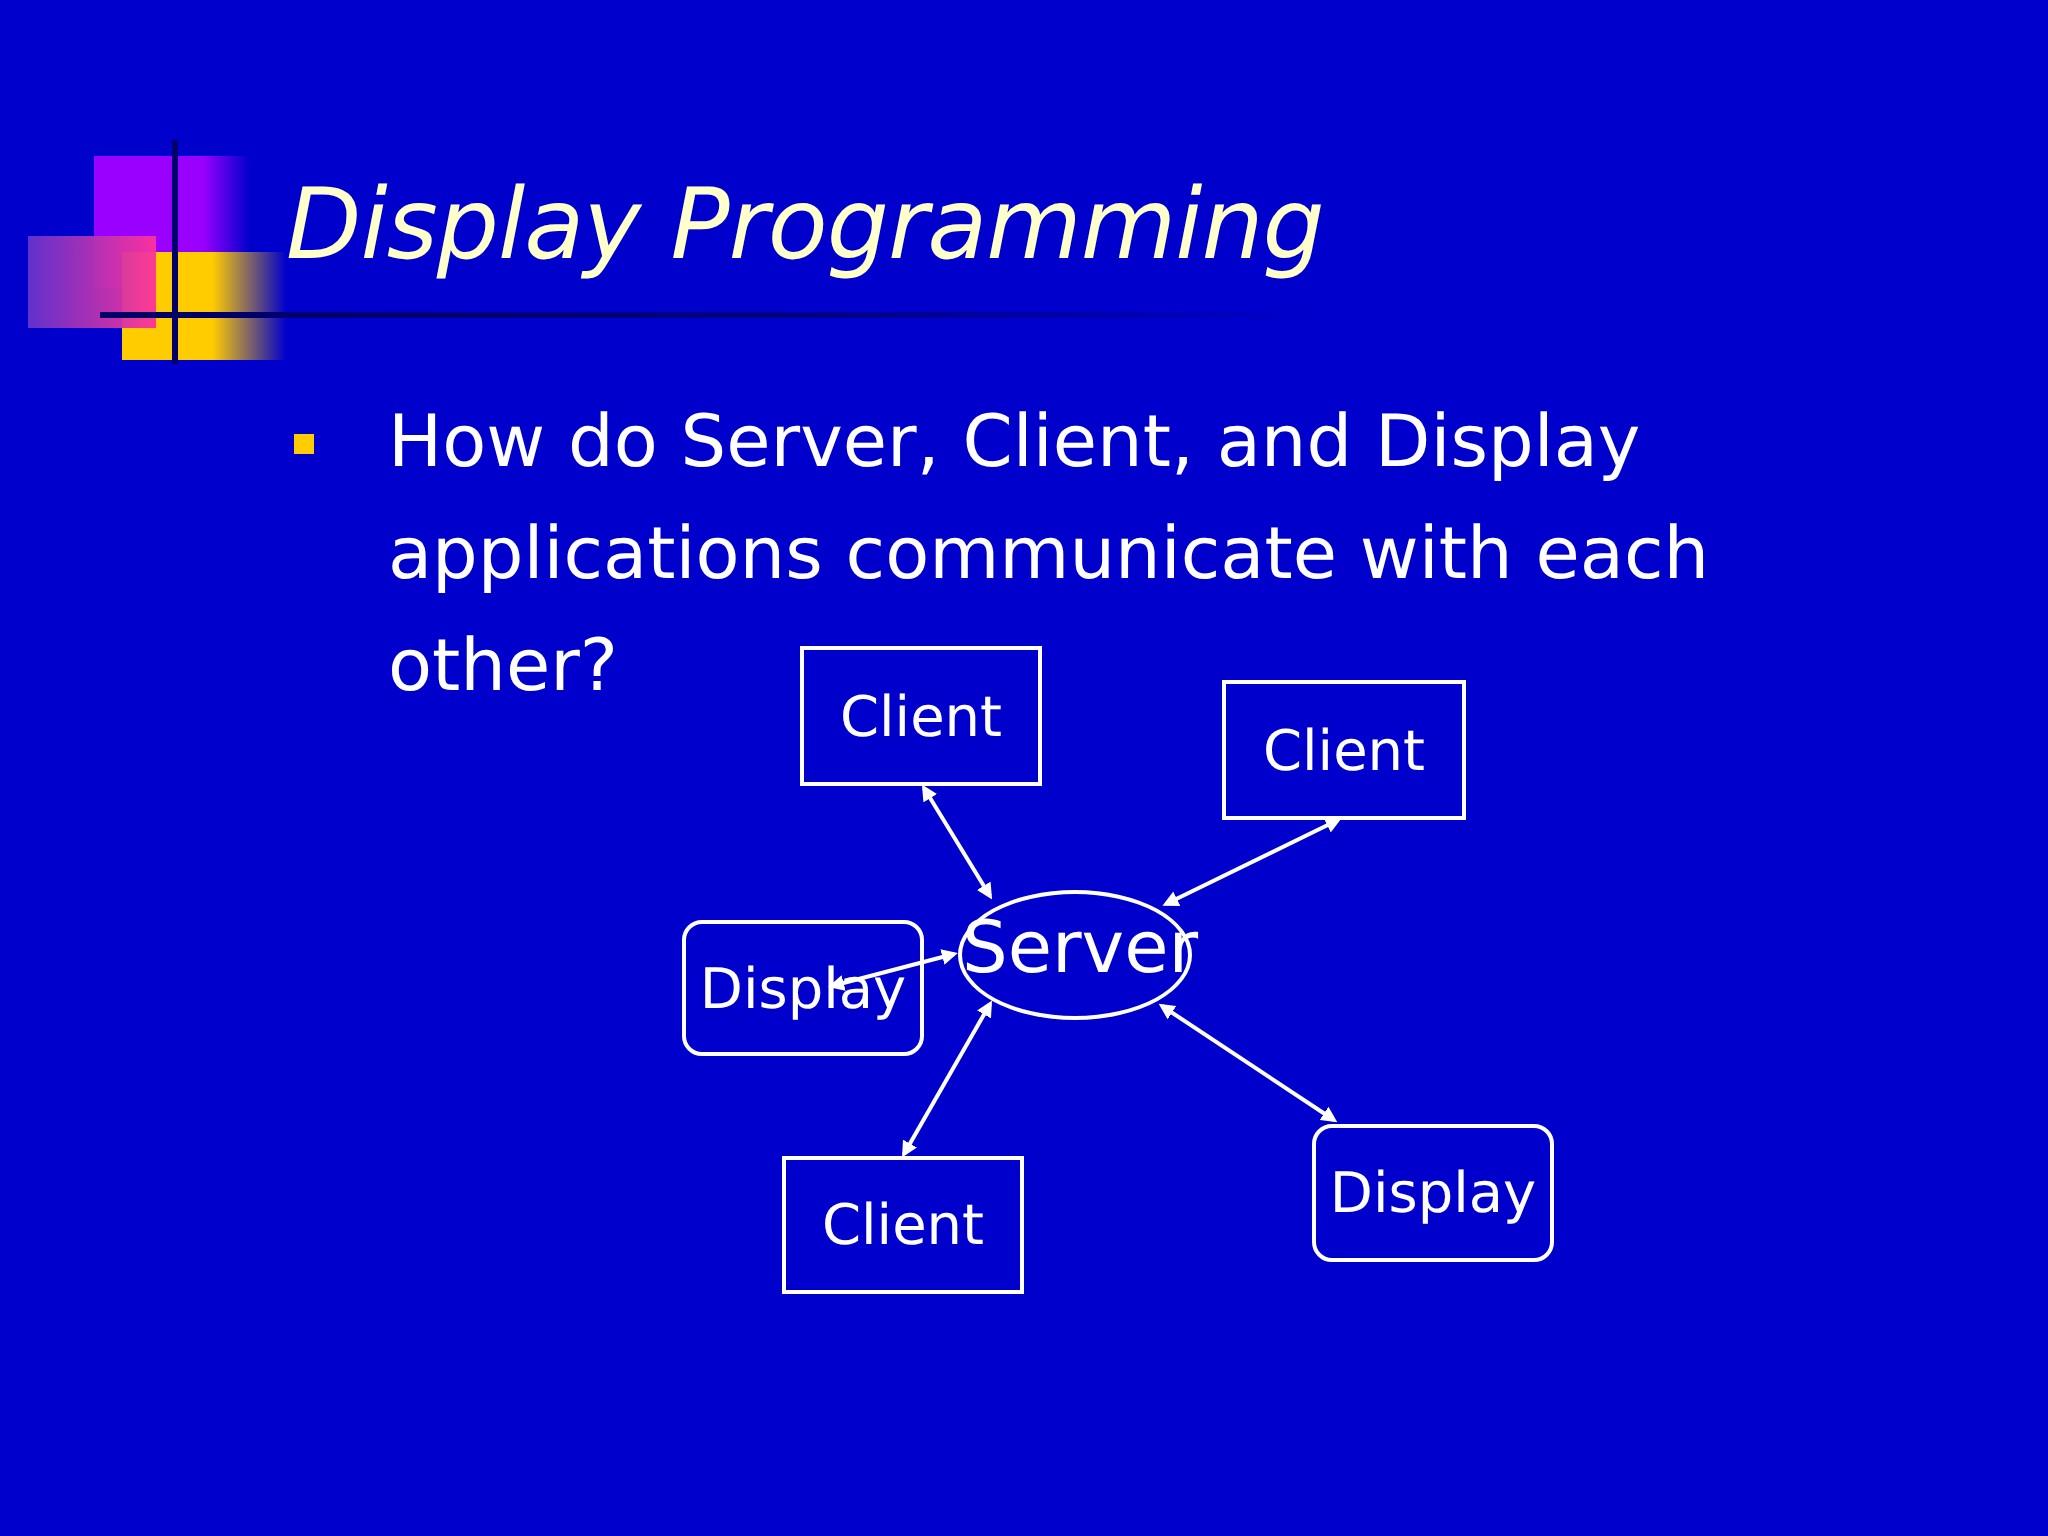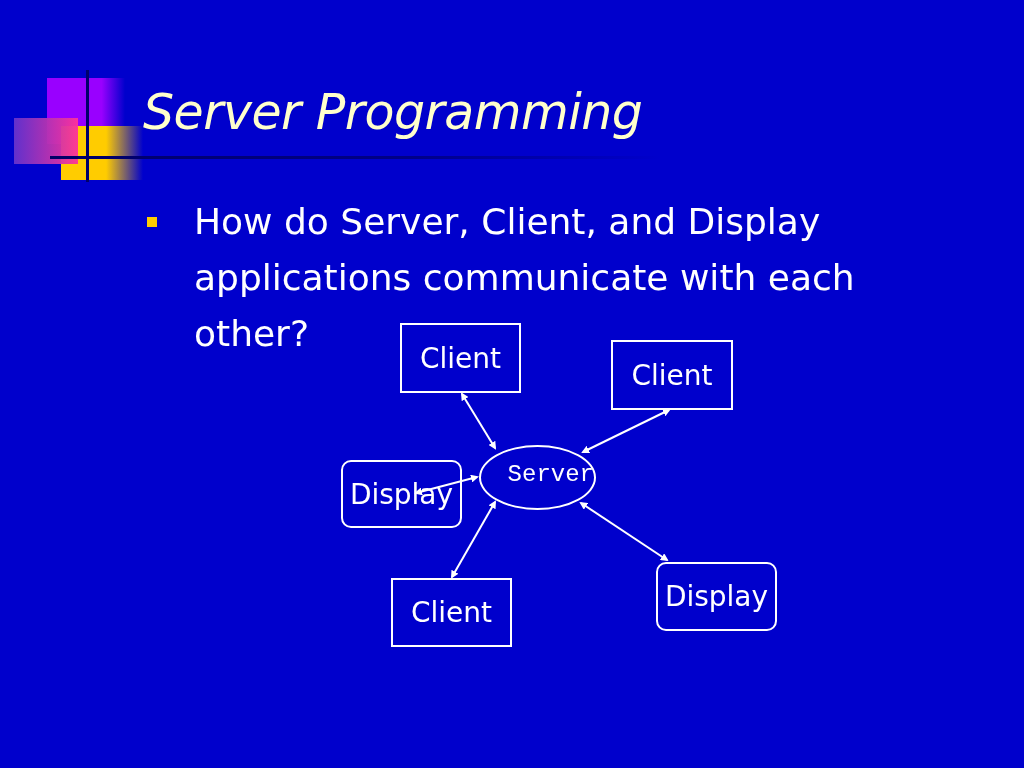--- a/index.html
+++ b/index.html
@@ -38,35 +38,35 @@
 
   .node {
     position:absolute; border:2px solid #ffffff; color:#fff;
     display:flex; align-items:center; justify-content:center;
     font-size:28px; box-sizing:border-box;
   }
   .node.rounded { border-radius:10px;margin-left:48px; }
   .server {
     position:absolute; left:479px; top:445px; width:117px; height:65px;
     border:2px solid #fff; border-radius:50%; box-sizing:border-box;
-    display:flex; align-items:center; justify-content:flex-end;
-    font-size:24px; padding-bottom:6px;font-family:Liberation Mono, monospace;
+    display:flex; align-items:center; justify-content:flex-start;
+    font-size:36px; padding-bottom:6px;
   }
   svg.arrows { position:absolute; left:0; top:0; }
 </style>
 </head>
 <body>
 
 <div class="deco sq-purple"></div>
 <div class="deco sq-yellow"></div>
 <div class="deco sq-pink"></div>
 <div class="deco vline"></div>
 <div class="deco hline"></div>
 
-<div class="title">Server Programming</div>
+<div class="title">Display Programming</div>
 
 <div class="bullet-mark"></div>
 <div class="body-text">How do Server, Client, and Display applications communicate with each other?</div>
 
 <svg class="arrows" width="1024" height="768">
   <defs>
     <marker id="ah" markerWidth="8" markerHeight="8" refX="6" refY="4" orient="auto-start-reverse" markerUnits="userSpaceOnUse">
       <path d="M0,0 L8,4 L0,8 z" fill="#ffffff"></path>
     </marker>
   </defs>

